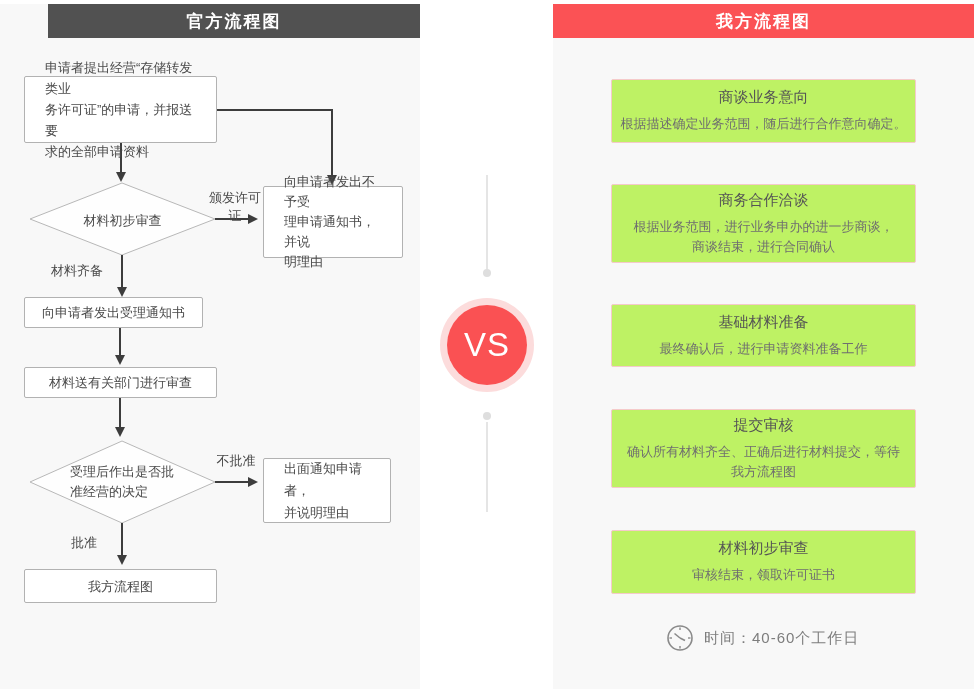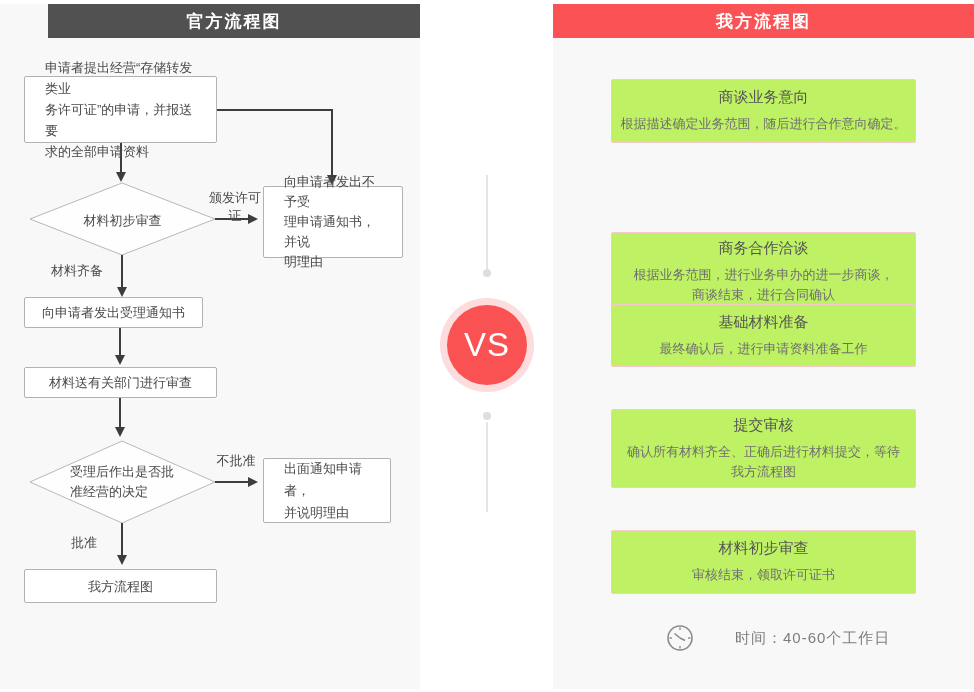--- a/index.html
+++ b/index.html
@@ -27,21 +27,21 @@
 
   
   .overlay { position:absolute; left:0; top:0; pointer-events:none; }
 
   
   .step { position:absolute; width:305px; background:#bef264; border:1px solid #f5caca; border-radius:2px;
     display:flex; flex-direction:column; align-items:center; justify-content:center; }
   .step-title { color:#555555; font-size:15px; margin-bottom:7px; }
   .step-desc { color:#6f6f6f; font-size:13px; line-height:20px; text-align:center; white-space:pre-line; }
 
-  .time-row { position:absolute; left:666px; top:624px; display:flex; align-items:center;gap:31px; }
+  .time-row { position:absolute; left:666px; top:624px; display:flex; align-items:center; }
   .time-text { color:#7d7d7d; font-size:15px; margin-left:10px; letter-spacing:1px; }
 
   
   .v-line { position:absolute; width:2px; background:#e5e5e5; left:486px; }
   .v-dot { position:absolute; width:8px; height:8px; border-radius:50%; background:#dedede; left:483px; }
   .vs-ring { position:absolute; left:440px; top:298px; width:94px; height:94px; border-radius:50%;
     background:#fcdcdc; display:flex; align-items:center; justify-content:center; }
   .vs-circle { width:80px; height:80px; border-radius:50%; background:#fa5153;
     display:flex; align-items:center; justify-content:center;
     color:#ffffff; font-size:33px; letter-spacing:1px; }
@@ -132,21 +132,21 @@
 
   <section class="panel panel-right">
     <header class="panel-header">我方流程图</header>
   </section>
 
   <div class="step" style="left:611px; top:79px; height:64px;">
     <div class="step-title">商谈业务意向</div>
     <div class="step-desc">根据描述确定业务范围，随后进行合作意向确定。</div>
   </div>
 
-  <div class="step" style="left:611px; top:184px; height:79px;margin-top:48px;">
+  <div class="step" style="left:611px; top:184px; height:79px;">
     <div class="step-title">商务合作洽谈</div>
     <div class="step-desc">根据业务范围，进行业务申办的进一步商谈，
 商谈结束，进行合同确认</div>
   </div>
 
   <div class="step" style="left:611px; top:304px; height:63px;">
     <div class="step-title">基础材料准备</div>
     <div class="step-desc">最终确认后，进行申请资料准备工作</div>
   </div>
 

